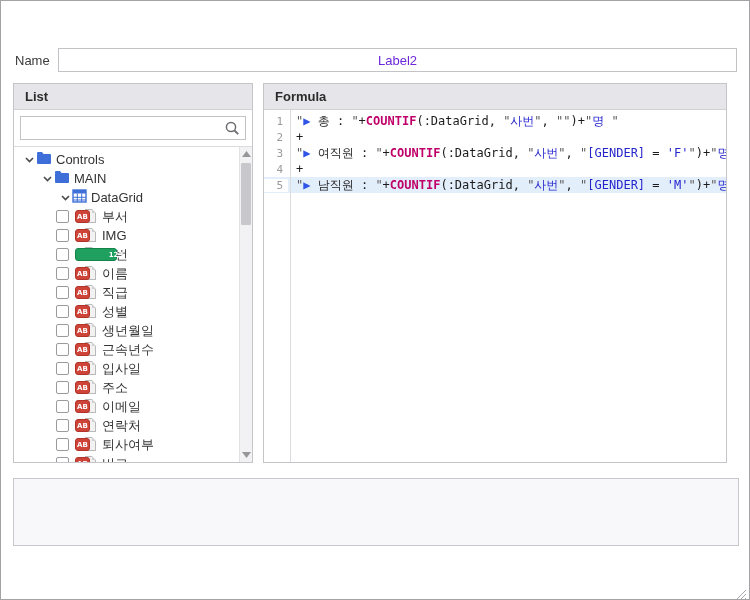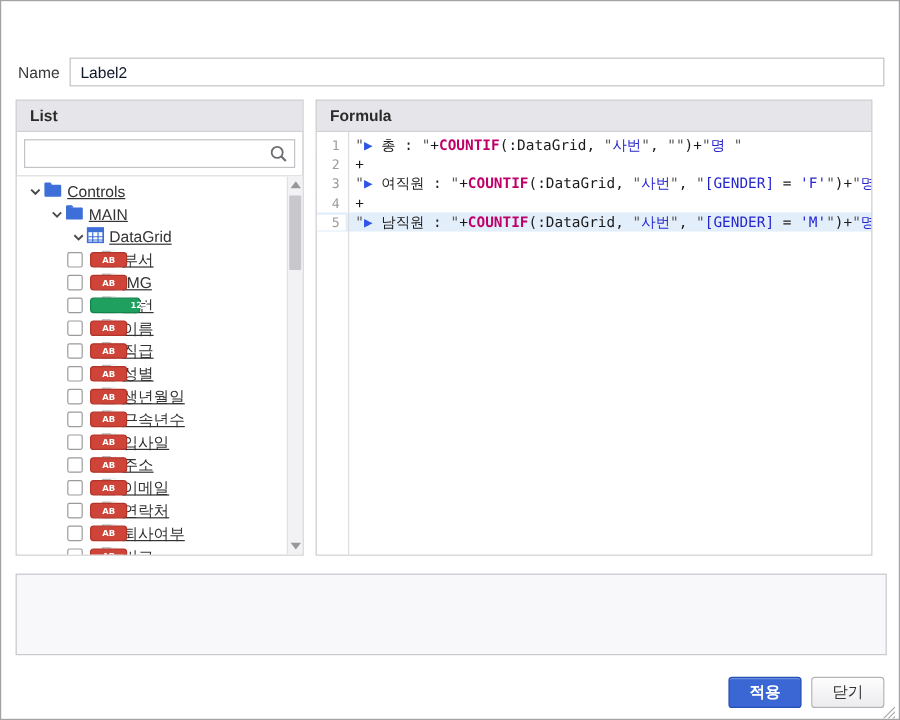--- a/index.html
+++ b/index.html
@@ -17,22 +17,22 @@
   .titlebar .title{
     color:#ffffff; font-weight:bold; font-size:14px; padding-left:14px; letter-spacing:0.5px;
   }
   .titlebar-buttons{ position:absolute; right:10px; top:0; height:37px; display:flex; align-items:center; gap:14px; }
   .tb-btn{ width:16px; height:16px; display:flex; align-items:center; justify-content:center; cursor:pointer; }
   
   .name-row{ position:absolute; left:12px; top:47px; right:12px; height:36px; }
   .name-label{ position:absolute; left:2px; top:5px; font-size:13px; color:#3a3a3a; }
   .name-input{
     position:absolute; left:45px; top:0; right:0; height:24px;
-    border:1px solid #c3c3c7; background:#fff; font-size:13px; color:#0f172a;
-    padding:0 8px; font-family:"Liberation Sans",sans-serif; outline:none;
+    border:1px solid #c3c3c7; background:#fff; font-size:13px; color:#6d28d9;
+    padding:0 8px; font-family:"Liberation Sans",sans-serif; outline:none;text-align:center;
   }
   
   .panel{ position:absolute; top:82px; height:380px; border:1px solid #c5c5c9; background:#fff; display:flex; flex-direction:column; }
   .panel-list{ left:12px; width:240px; }
   .panel-formula{ left:262px; width:464px; }
   .panel-header{
     height:26px; background:#e6e6ea; border-bottom:1px solid #d2d2d6;
     display:flex; align-items:center; padding-left:11px;
     font-size:13px; font-weight:bold; color:#2b2b2b; flex:0 0 auto;
   }
@@ -42,36 +42,36 @@
     width:100%; height:24px; border:1px solid #c3c3c7; background:#fff;
     padding:0 26px 0 8px; font-size:12px; outline:none; font-family:"Liberation Sans",sans-serif;
   }
   .search-icon{ position:absolute; right:6px; top:4px; width:16px; height:16px; cursor:pointer; }
   
   .tree{ position:relative; flex:1 1 auto; border-top:1px solid #dcdcdf; overflow:hidden; background:#fff; }
   .tree-scroll{ position:absolute; left:0; top:0; right:13px; bottom:0; overflow:hidden; padding-top:3px; }
   .tree-row{ height:19px; display:flex; align-items:center; font-size:13px; color:#333; white-space:nowrap; cursor:default; }
   .tree-row .expander{ width:14px; height:14px; flex:0 0 auto; display:flex; align-items:center; justify-content:center; cursor:pointer; }
   .tree-row .t-icon{ margin-right:3px; flex:0 0 auto; }
-  .tree-row .t-label{ padding-left:1px;text-decoration:underline; }
+  .tree-row .t-label{ padding-left:1px; }
   .checkbox{
     width:13px; height:13px; border:1px solid #9b9b9e; border-radius:2px; background:#fff;
     margin-right:6px; flex:0 0 auto; cursor:pointer;
   }
   .badge-icon{ position:relative; width:21px; height:15px; flex:0 0 auto; margin-right:5px; }
   .badge-icon .page{
     position:absolute; right:0; top:0; width:11px; height:14px; background:#f2f2f2;
     border:1px solid #b9b9b9;
   }
   .badge-icon .page:after{
     content:""; position:absolute; right:-1px; top:-1px; border-style:solid;
     border-width:0 4px 4px 0; border-color:transparent #fff #cfcfcf transparent;
   }
   .badge-icon .badge{
-    position:absolute; left:0; top:1px; width:31px; height:13px; border-radius:3px;
+    position:absolute; left:0; top:1px; width:15px; height:13px; border-radius:3px;
     color:#fff; font-size:7px; font-weight:bold; display:flex; align-items:center; justify-content:center;
     font-family:"DejaVu Sans",sans-serif; letter-spacing:0;
   }
   .badge-ab .badge{ background:#cf4438; border:1px solid #b23328; }
   .badge-123 .badge{ background:#1fa05f; border:1px solid #14834a;padding-left:40px; }
   
   .scrollbar{ position:absolute; right:0; top:0; bottom:0; width:13px; background:#f2f2f4; border-left:1px solid #e2e2e4; }
   .sb-arrow{ position:absolute; left:0; width:13px; height:14px; display:flex; align-items:center; justify-content:center; cursor:pointer; }
   .sb-up{ top:0; } .sb-down{ bottom:0; }
   .sb-thumb{ position:absolute; left:1px; width:10px; top:16px; height:62px; background:#c8c8cc; border-radius:1px; cursor:pointer; }
@@ -333,24 +333,20 @@
             <span class="gutter">5</span>
             <span class="code-text"><span class="tk-q">"</span><span class="tk-a">▶</span><span class="tk-k"> 남직원 : </span><span class="tk-q">"</span><span class="tk-k">+</span><span class="tk-f">COUNTIF</span><span class="tk-k">(:DataGrid, </span><span class="tk-q">"</span><span class="tk-s">사번</span><span class="tk-q">"</span><span class="tk-k">, </span><span class="tk-q">"</span><span class="tk-s">[GENDER]</span><span class="tk-k"> = </span><span class="tk-s">'M'</span><span class="tk-q">"</span><span class="tk-k">)+</span><span class="tk-q">"</span><span class="tk-s">명</span><span class="tk-q">"</span><span class="caret"></span></span>
           </div>
         </div>
       <div class="gutter-sep"></div>
     </div>
   </div>
 
   <div class="message-box"></div>
 
-  <div class="btn-row">
-    <button class="btn btn-primary">적용</button>
-    <button class="btn btn-default">닫기</button>
-  </div>
 
   <span class="resize-grip">
     <svg width="10" height="10" viewBox="0 0 10 10">
       <line x1="0" y1="10" x2="10" y2="0" stroke="#a9a9ad" stroke-width="1"></line>
       <line x1="4" y1="10" x2="10" y2="4" stroke="#a9a9ad" stroke-width="1"></line>
       <line x1="8" y1="10" x2="10" y2="8" stroke="#a9a9ad" stroke-width="1"></line>
     </svg>
   </span>
 </div>
 

